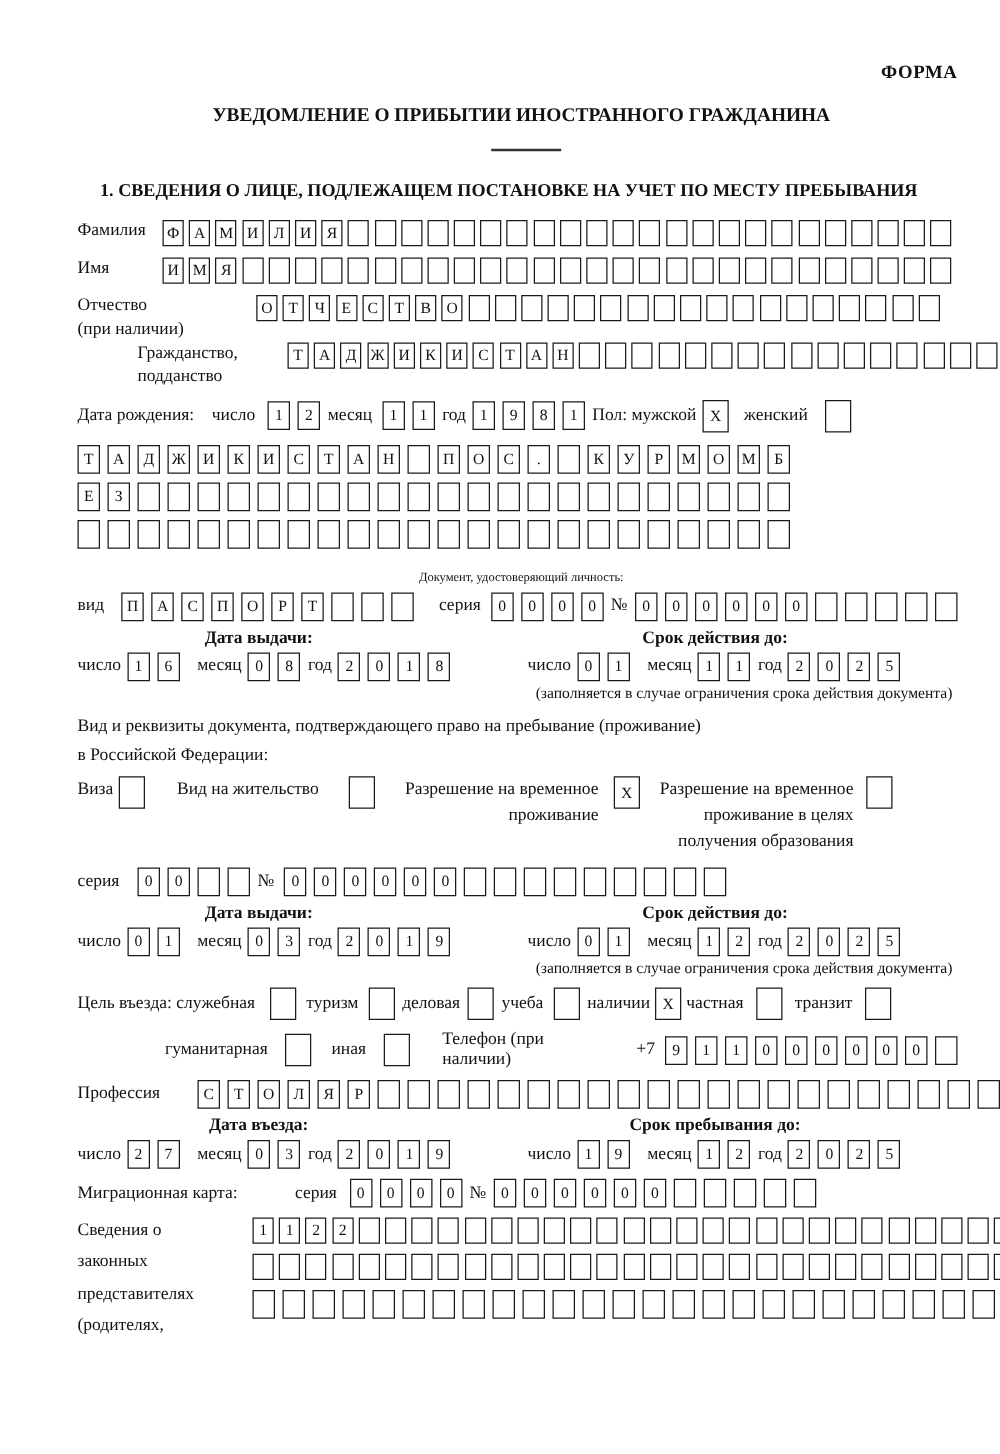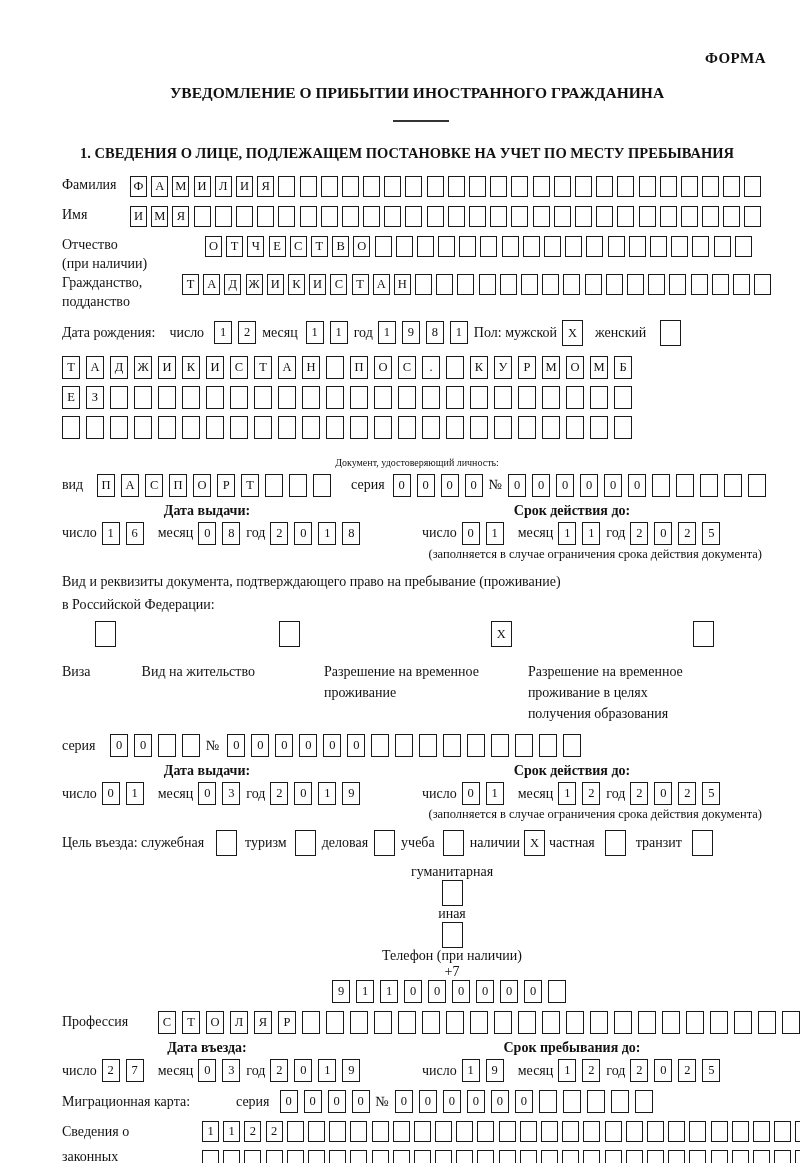--- a/index.html
+++ b/index.html
@@ -28,21 +28,21 @@
   
   .dates{display:flex;margin-bottom:2px;}
   .dgroup{display:flex;align-items:center;}
   .dgroup .dl{margin-right:5px;}
   .dhead{text-align:center;font-weight:bold;margin-bottom:3px;}
   .note{font-size:12.5px;text-align:right;margin:2px 10px 8px 0;}
 
   .doc-head{text-align:center;font-weight:normal;font-size:10px;margin:18px 0 6px 0;}
 
   .opt{display:flex;align-items:flex-start;}
-  .opt .ol{text-align:left;line-height:1.5;margin-top:40px;}
+  .opt .ol{text-align:right;line-height:1.5;}
   .opts{display:flex;align-items:flex-start;margin:4px 0 10px 0;}
 
   .inline{display:flex;align-items:center;}
   .stack{display:flex;flex-direction:column;gap:6px;}
 </style>
 </head>
 <body>
 
 <div class="page">
 
@@ -157,21 +157,21 @@
         <span class="cell"></span>
         <span class="cell"></span>
         <span class="cell"></span>
         <span class="cell"></span>
         <span class="cell"></span>
         <span class="cell"></span>
         <span class="cell"></span>
       </div>
   </div>
 
-  <div class="row" style="margin-bottom:8px;">
+  <div class="row" style="margin-bottom:8px;margin-left:48px;">
     <div class="lbl" style="width:120px;">
       <div>Гражданство,</div>
       <div>подданство</div>
     </div>
     <div class="cells">
         <span class="cell">Т</span>
         <span class="cell">А</span>
         <span class="cell">Д</span>
         <span class="cell">Ж</span>
         <span class="cell">И</span>
@@ -562,21 +562,21 @@
         <span class="cell"></span>
       </span>
     <span class="gap" style="width:10px;"></span>
     <span>транзит</span>
     <span class="gap" style="width:10px;"></span>
     <span class="cells cb">
         <span class="cell"></span>
       </span>
   </div>
 
-  <div class="row inline" style="align-items:center;margin-left:70px;margin-bottom:8px;flex-direction:column;">
+  <div class="row inline" style="align-items:center;margin-left:70px;margin-bottom:8px;">
     <span>гуманитарная</span>
     <span class="gap" style="width:14px;"></span>
     <span class="cells cb">
         <span class="cell"></span>
       </span>
     <span class="gap" style="width:16px;"></span>
     <span>иная</span>
     <span class="gap" style="width:14px;"></span>
     <span class="cells cb">
         <span class="cell"></span>
@@ -704,21 +704,21 @@
         <span class="cell"></span>
         <span class="cell"></span>
         <span class="cell"></span>
       </span>
   </div>
 
   <div class="row" style="margin-bottom:0;">
     <div class="lbl" style="width:140px;line-height:1.8;">
       <div>Сведения о</div>
       <div>законных</div>
-      <div>подтверждающего</div>
+      <div>представителях</div>
       <div>(родителях,</div>
 
     </div>
     <div class="stack" style="gap:8px;padding-top:2px;">
       <div class="cells">
           <span class="cell">1</span>
           <span class="cell">1</span>
           <span class="cell">2</span>
           <span class="cell">2</span>
           <span class="cell"></span>

